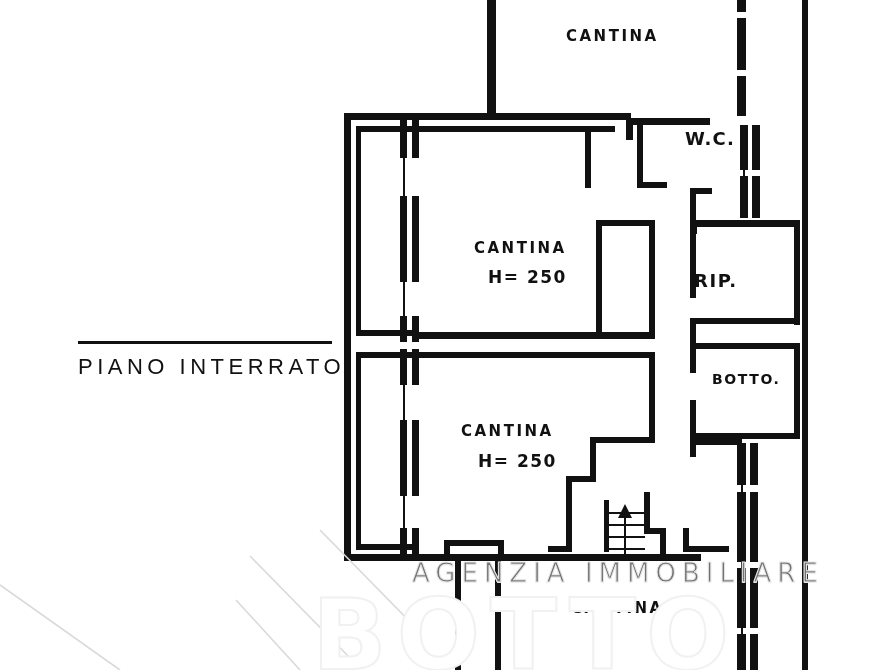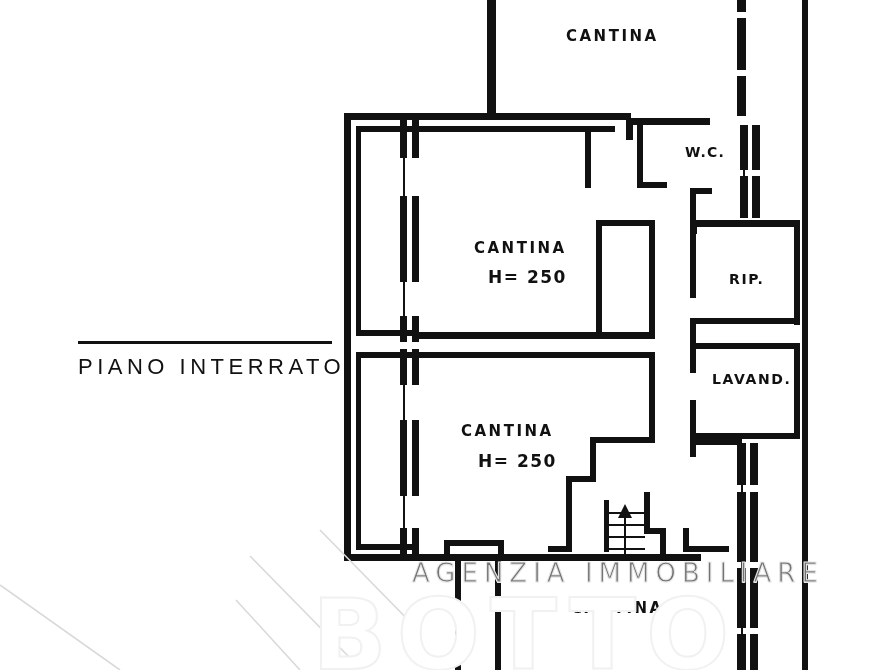--- a/index.html
+++ b/index.html
@@ -34,28 +34,28 @@
     font-weight: 700;
     line-height: 1.15;
   }
   .lbl-cantina-top {
     left: 566px;
     top: 28px;
     font-size: 15px;
   }
   .lbl-wc {
     left: 685px;
-    top: 144px;
-    font-size: 14px;
+    top: 129px;
+    font-size: 18px;
     letter-spacing: 1.2px;
   }
   .lbl-rip {
-    left: 729px;
+    left: 694px;
     top: 271px;
-    font-size: 14px;
+    font-size: 18px;
     letter-spacing: 1.6px;
     text-align: right;
   }
   .lbl-lavand {
     left: 712px;
     top: 371px;
     font-size: 14px;
     letter-spacing: 1.6px;
   }
   .lbl-cantina-1 {
@@ -297,21 +297,21 @@
       <line x1="320" y1="530" x2="420" y2="632"></line>
     </g>
   </svg>
 
   <div id="floor-title">PIANO  INTERRATO</div>
   <div id="floor-title-rule"></div>
 
   <div class="room-label lbl-cantina-top">CANTINA</div>
   <div class="room-label lbl-wc">W.C.</div>
   <div class="room-label lbl-rip">RIP.</div>
-  <div class="room-label lbl-lavand">LAVAND.</div>
+  <div class="room-label lbl-lavand">BOTTO.</div>
 
   <div class="room-label lbl-cantina-1">CANTINA</div>
   <div class="room-label lbl-h-1">H= 250</div>
 
   <div class="room-label lbl-cantina-2">CANTINA</div>
   <div class="room-label lbl-h-2">H= 250</div>
 
   <div class="room-label lbl-cantina-bottom">CANTINA</div>
 
   <div id="watermark">

